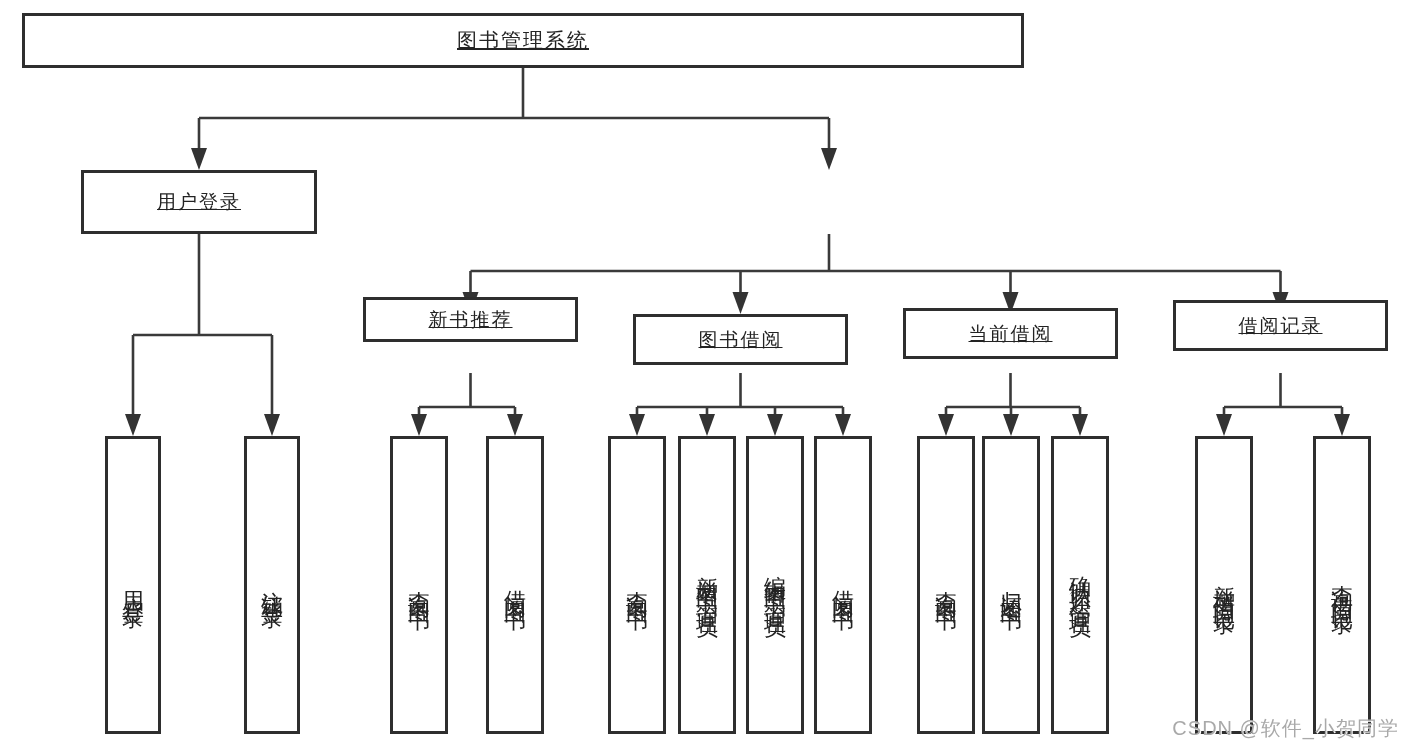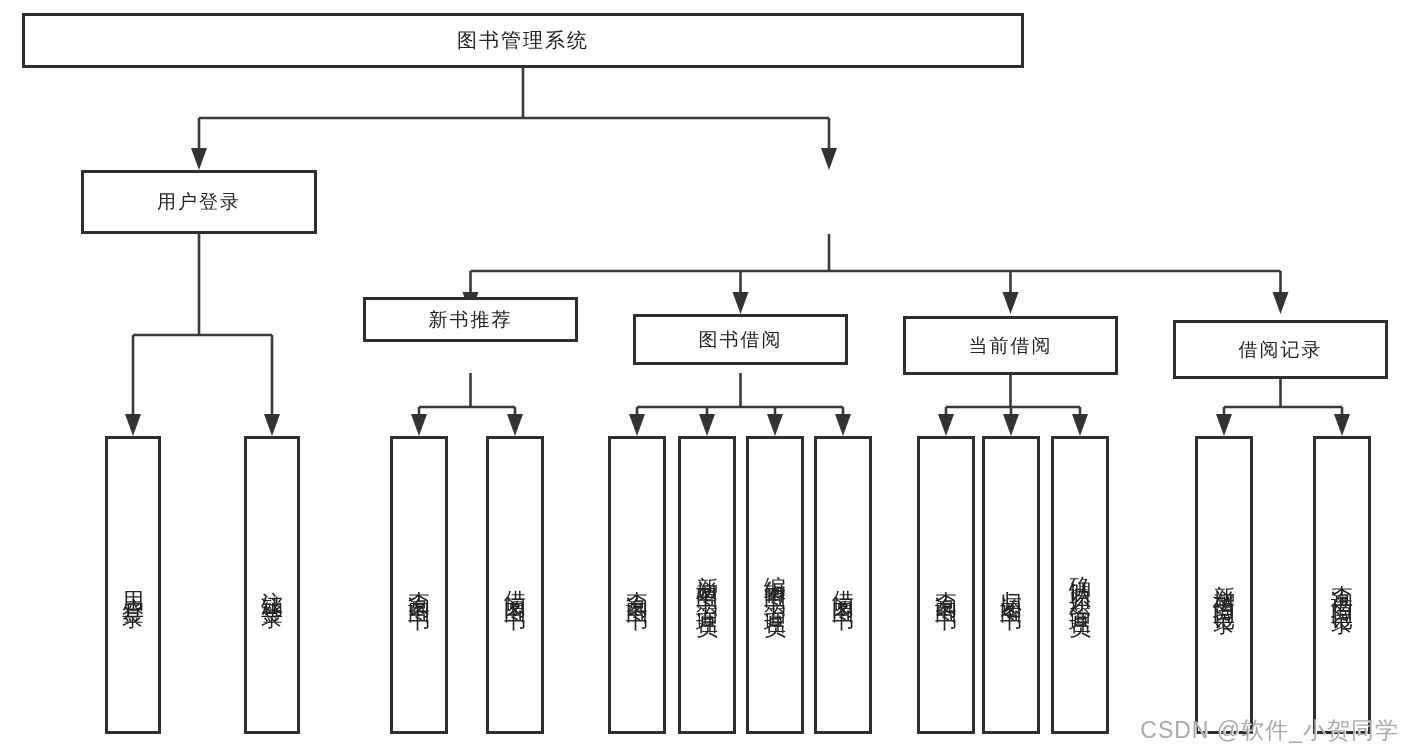--- a/index.html
+++ b/index.html
@@ -13,34 +13,34 @@
   #connectors{position:absolute;left:0;top:0;z-index:1;}
   .node{
     position:absolute;
     box-sizing:border-box;
     background:#ffffff;
     border:3px solid #2e2e2e;
     display:flex;align-items:center;justify-content:center;
     color:#232323;
     z-index:2;
   }
-  .hbox{font-size:19px;letter-spacing:2px;}
+  .hbox{font-size:19px;letter-spacing:2px;text-decoration:underline;}
   .root{font-size:20px;}
   .vbox span{
     writing-mode:vertical-rl;
     text-orientation:mixed;
     font-size:22px;
     letter-spacing:6px;
     color:#232323;
     line-height:1;
   }
   .watermark{
     position:absolute;
     right:6px;top:715px;
-    font-size:23px;
+    font-size:20px;
     color:#a9a9a9;
     letter-spacing:1px;
     z-index:5;
     text-shadow:1px 1px 0 #ffffff;
     white-space:nowrap;
   }
 </style>
 </head>
 <body>
 
@@ -84,24 +84,24 @@
   <div class="node hbox" style="left:81px;top:170px;width:236px;height:64px">
     <span>用户登录</span>
   </div>
 
   <div class="node hbox" style="left:363px;top:297px;width:215px;height:45px">
     <span>新书推荐</span>
   </div>
   <div class="node hbox" style="left:633px;top:314px;width:215px;height:51px">
     <span>图书借阅</span>
   </div>
-  <div class="node hbox" style="left:903px;top:316px;width:215px;height:59px">
+  <div class="node hbox" style="left:903px;top:308px;width:215px;height:51px">
     <span>当前借阅</span>
   </div>
-  <div class="node hbox" style="left:1173px;top:320px;width:215px;height:59px">
+  <div class="node hbox" style="left:1173px;top:300px;width:215px;height:51px">
     <span>借阅记录</span>
   </div>
 
   <div class="node vbox" style="left:105px;top:436px;width:56px;height:298px">
     <span>用户登录</span>
   </div>
   <div class="node vbox" style="left:244px;top:436px;width:56px;height:298px">
     <span>注销登录</span>
   </div>
 

